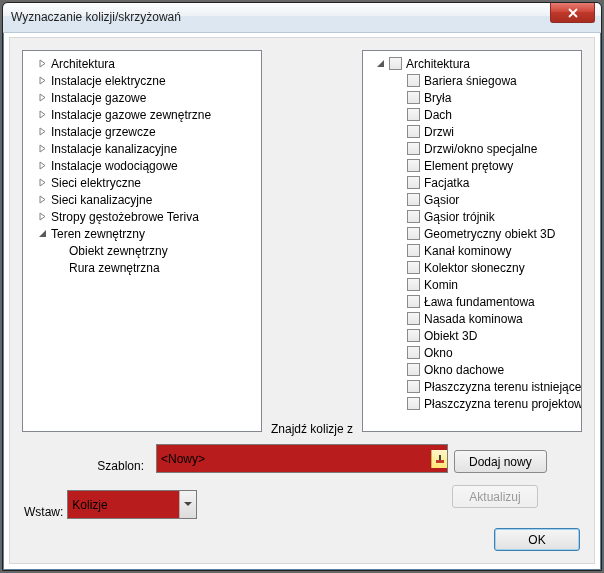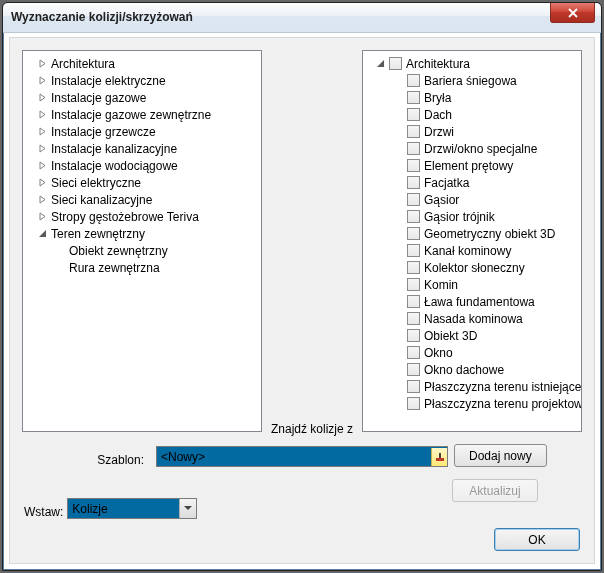--- a/index.html
+++ b/index.html
@@ -1,36 +1,36 @@
 <!DOCTYPE html>
 <html><head>
 <meta charset="utf-8">
 <style>
   * { box-sizing: border-box; font-family: "Segoe UI", Tahoma, sans-serif; font-size: 12px; }
   body { margin: 0; background: #666; padding: 2px; }
   .window { width: 600px; height: 569px; background: #fff; border: 1px solid #222; border-radius: 5px 5px 0 0; box-shadow: 0 0 0 1px #5a7fa0 inset; position: relative; overflow: hidden; }
-  .titlebar { height: 30px; background: linear-gradient(to bottom, #fdfefe 0%, #ecf1f6 45%, #dde7f1 46%, #dce6f1 100%); border-bottom: 1px solid #b9c7d6; position: relative; border-radius: 5px 5px 0 0; font-weight: bold; }
+  .titlebar { height: 30px; background: linear-gradient(to bottom, #fdfefe 0%, #ecf1f6 45%, #dde7f1 46%, #dce6f1 100%); border-bottom: 1px solid #b9c7d6; position: relative; border-radius: 5px 5px 0 0; }
   .title { position: absolute; left: 8px; top: 7px; color: #222; }
   .close-btn { position: absolute; right: 6px; top: 0px; width: 45px; height: 20px; background: linear-gradient(to bottom, #e67b72 0%, #cf483a 45%, #c0392b 46%, #a82c1f 100%); border: 1px solid #8a2c22; border-top: none; border-radius: 0 0 3px 3px; display:flex; align-items:center; justify-content:center; color:#fff; font-weight:bold; font-size:11px; }
   .close-btn svg { width: 10px; height: 10px; }
   .content { position: absolute; left: 6px; right: 6px; top: 34px; bottom: 6px; background: #f0f0f0; border: 1px solid #d8d8d8; }
   .pane-row { display: flex; padding: 12px 12px 0 12px; gap: 8px; height: 398px; }
   .tree-pane { width: 240px; height: 382px; background: #fff; border: 1px solid #828790; overflow-y: auto; padding: 4px 2px; }
   .middle { flex: 0 0 84px; display: flex; align-items: flex-end; justify-content: center; text-align: center; }
   .right-pane { flex: 1; height: 382px; background: #fff; border: 1px solid #828790; overflow-y: scroll; padding: 4px 2px; }
   .tree-item { display:flex; align-items:center; height:17px; padding-left: 12px; cursor: default; white-space: nowrap; }
   .tree-item.child { padding-left: 44px; }
   .tri { width: 10px; height: 10px; margin-right: 4px; display:inline-flex; align-items:center; justify-content:center; }
   .tri svg { width: 9px; height: 9px; }
   .chk { width: 13px; height: 13px; border: 1px solid #8a8a8a; background: linear-gradient(to bottom,#f6f6f6,#e8e8e8); margin-right: 4px; flex-shrink:0; }
   .right-item { display:flex; align-items:center; height:17px; padding-left: 10px; white-space: nowrap; }
   .right-item.sub { padding-left: 42px; }
   .form-row { display:flex; align-items:flex-end; padding: 4px 12px; gap: 6px; }
   .label-tpl { width: 128px; text-align: right; padding-right: 6px; }
-  .combo { height: 21px; background:#0369a1; border:1px solid #7a7a7a; display:flex; align-items:center; position:relative; }
+  .combo { height: 29px; background:#b91c1c; border:1px solid #7a7a7a; display:flex; align-items:center; position:relative; }
   .combo .txt { padding: 0 4px; flex:1; }
   .combo .dd { width:17px; height:100%; border-left:1px solid #b0b0b0; background:linear-gradient(to bottom,#f4f4f4,#dcdcdc); display:flex; align-items:center; justify-content:center; }
   .btn { height: 23px; padding: 0 14px; background: linear-gradient(to bottom,#f6f6f6,#e2e2e2); border: 1px solid #8a8a8a; border-radius:3px; cursor:default; display:inline-flex; align-items:center; justify-content:center; min-width: 74px; }
   .btn.disabled { color:#9a9a9a; border-color:#c5c5c5; background:linear-gradient(to bottom,#f6f6f6,#eeeeee); }
   .btn.default { border-color:#3c7fb1; box-shadow: 0 0 0 1px #a3d0ef inset; }
   .bottom-btns { position:absolute; right:14px; bottom:12px; display:flex; gap:8px; }
   ::-webkit-scrollbar { width:17px; }
   ::-webkit-scrollbar-track { background:#f0f0f0; border-left:1px solid #dcdcdc;}
   ::-webkit-scrollbar-thumb { background:#cdcdcd; border:1px solid #a0a0a0;}
   ::-webkit-scrollbar-button { height:17px; background:#e9e9e9; border:1px solid #b0b0b0;}

